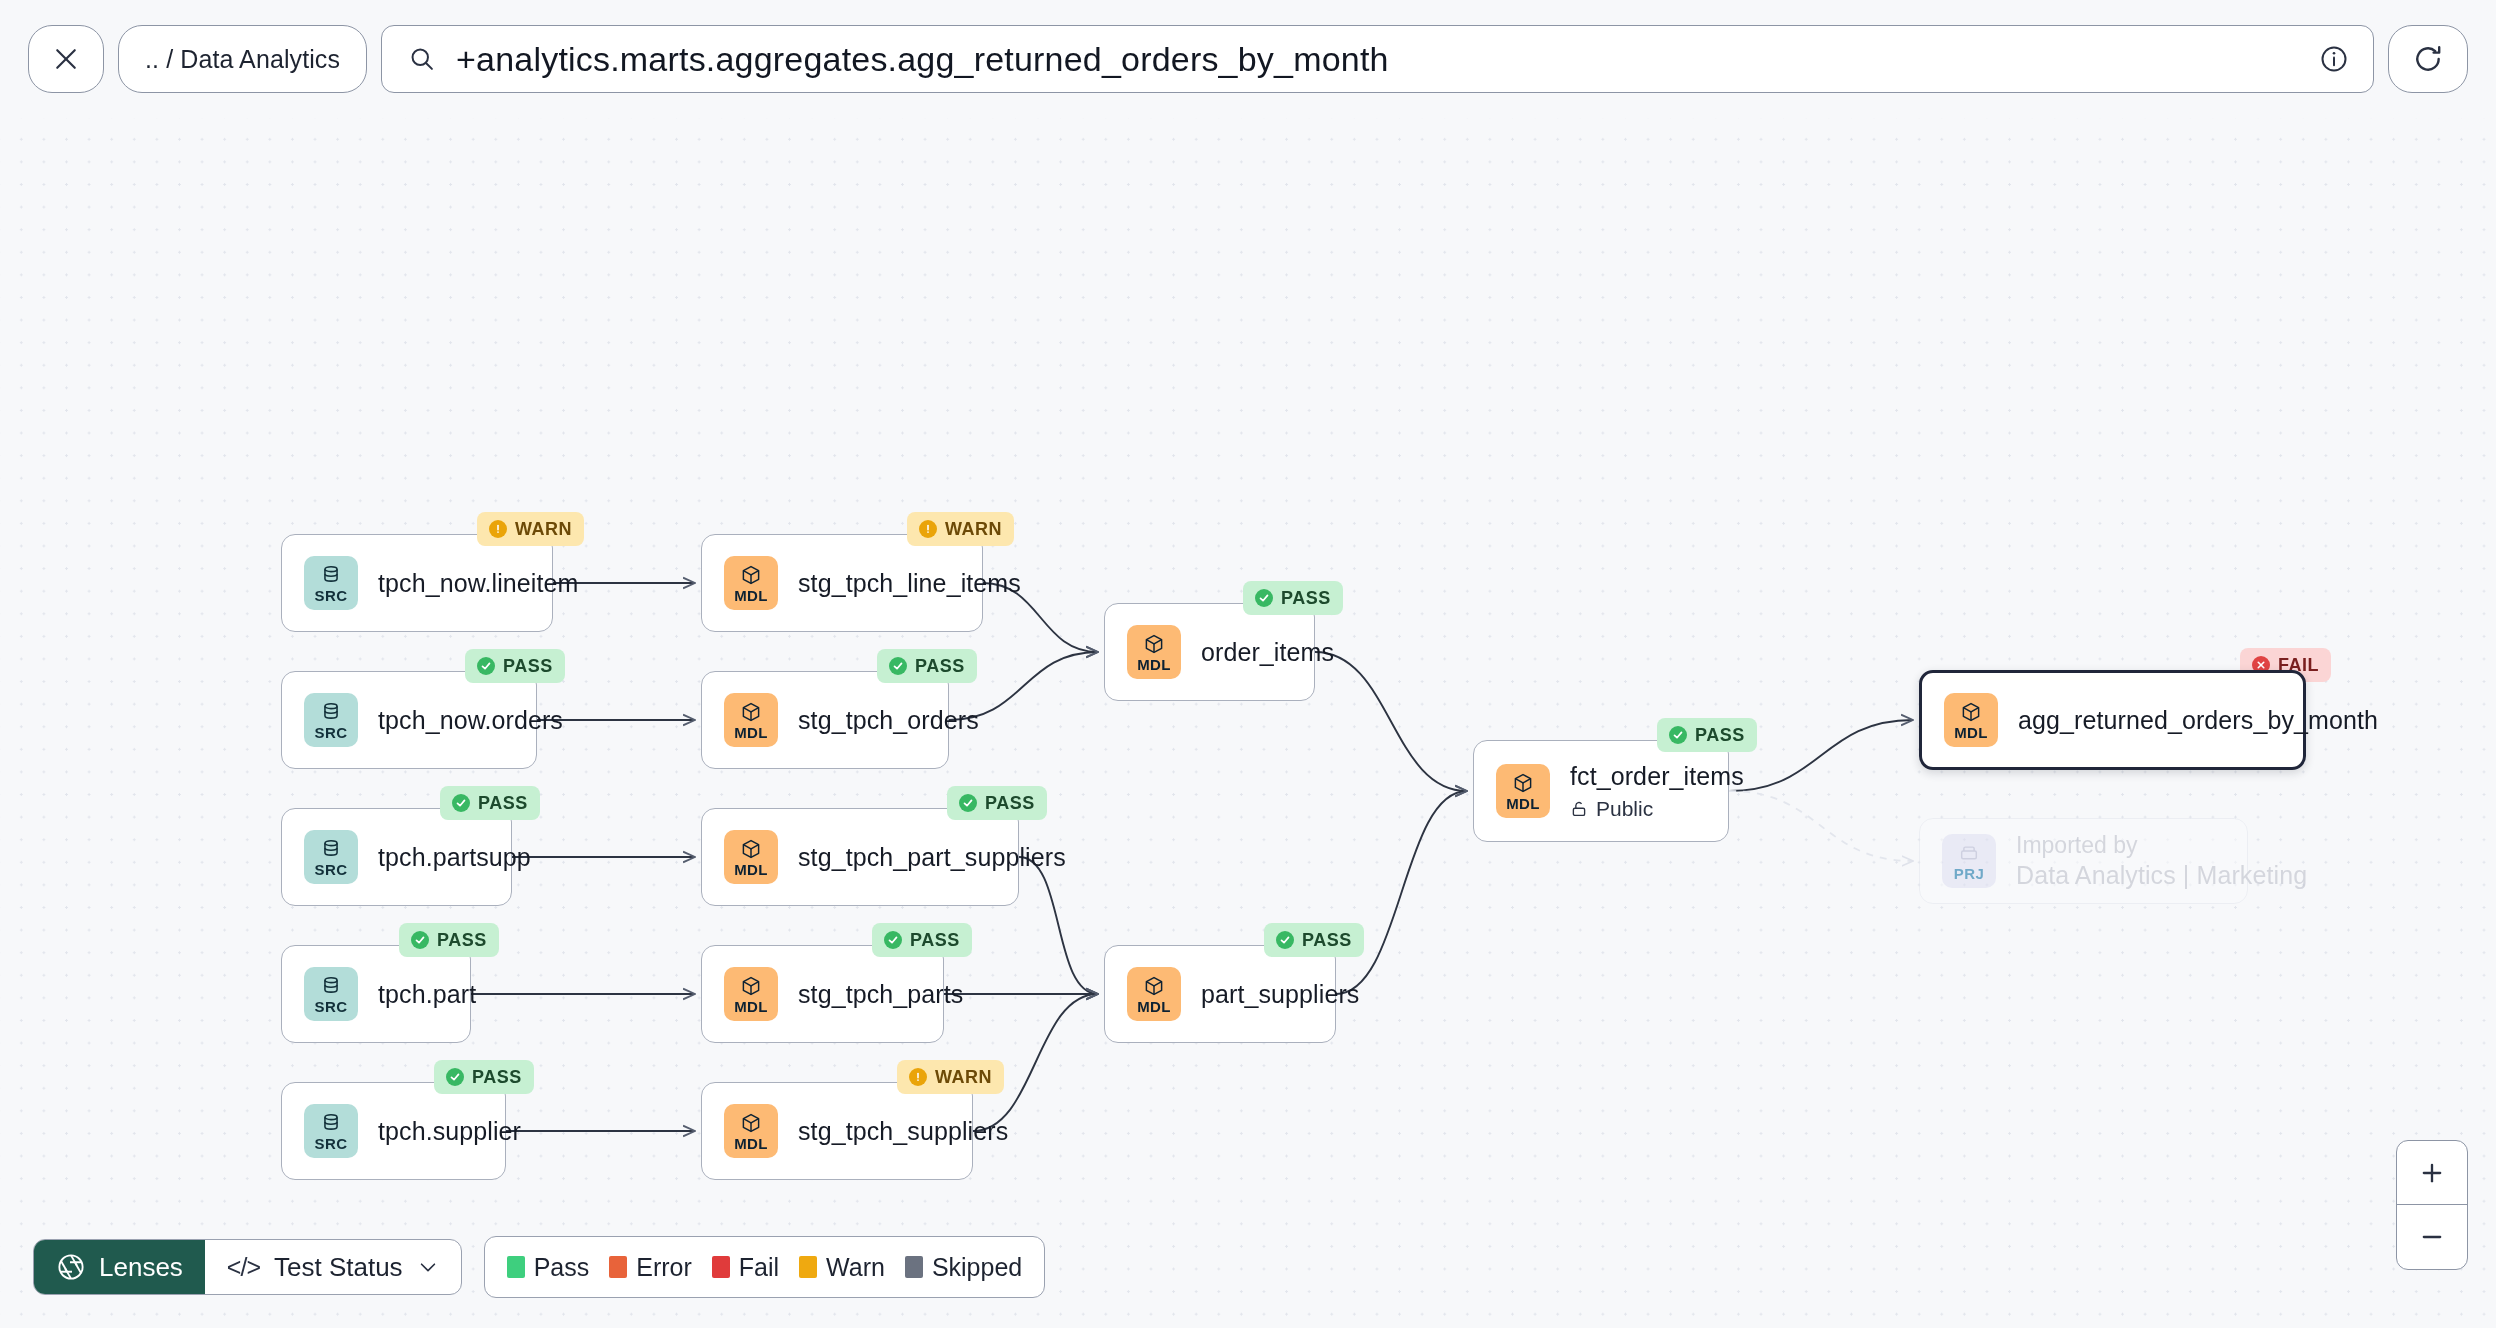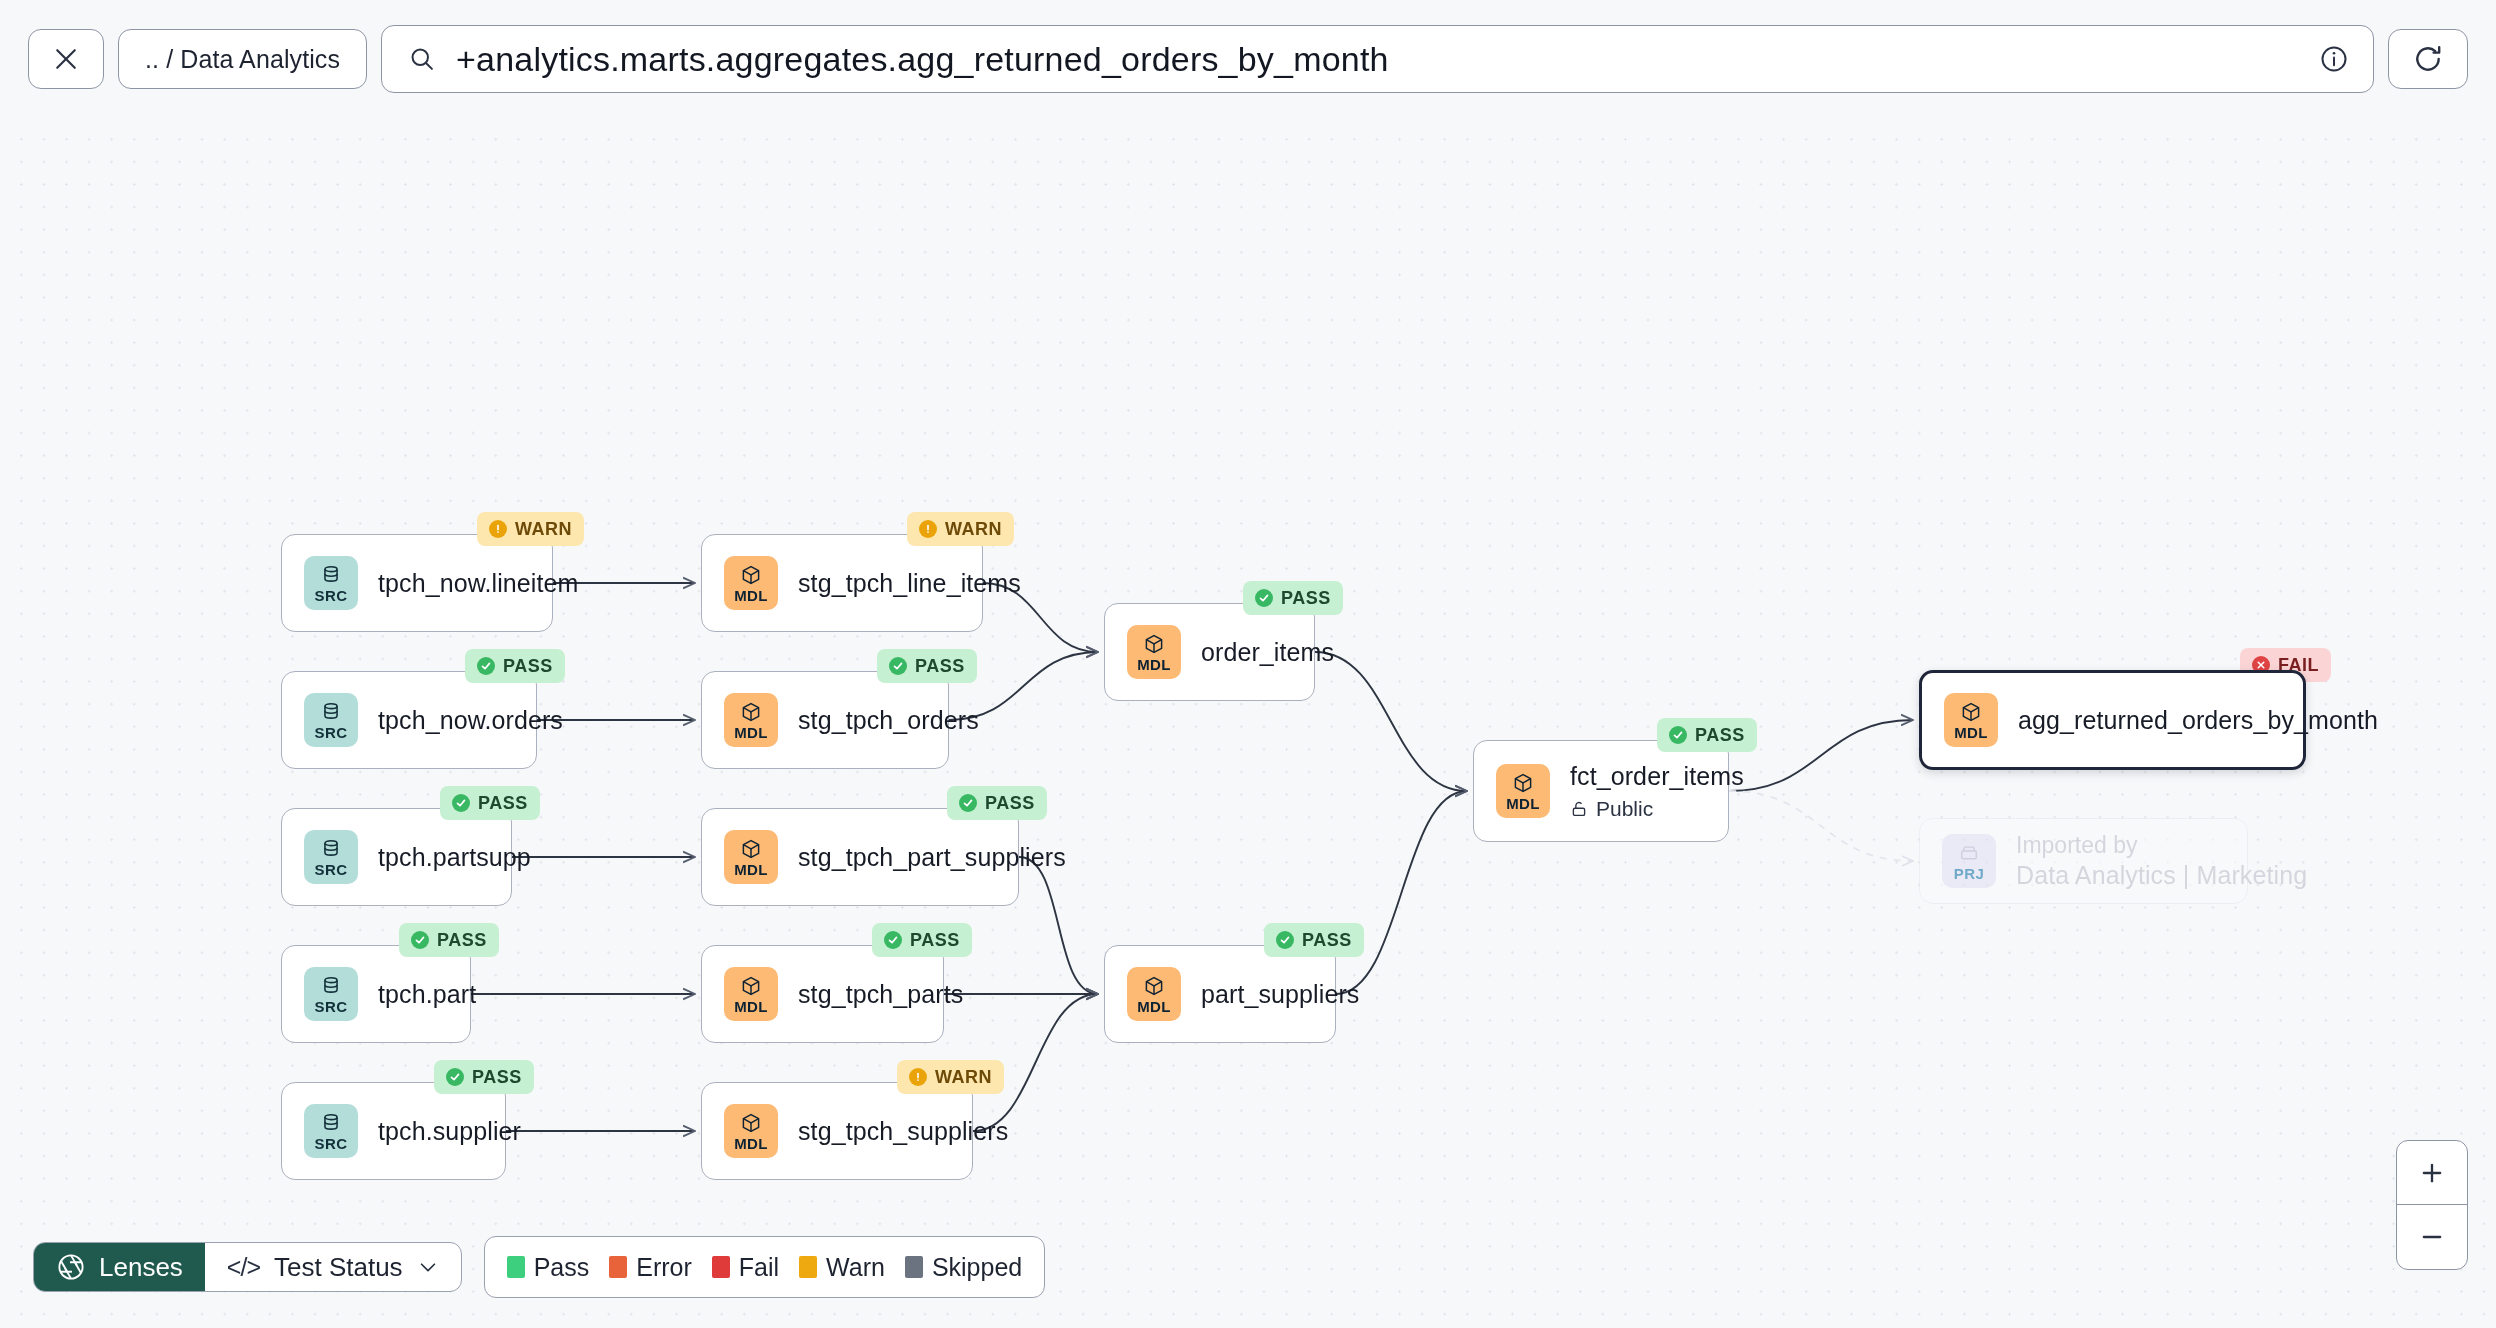--- a/index.html
+++ b/index.html
@@ -24,22 +24,22 @@
     width: 2496px; height: 118px;
     background: #f7f8fa;
     display: flex; align-items: center;
     padding: 0 28px;
     gap: 14px;
     z-index: 40;
   }
   .tb-btn {
     background: #ffffff;
     border: 1.6px solid #8d95a5;
-    border-radius: 13px;
-    height: 60px;
+    border-radius: 24px;
+    height: 68px;
     display: flex; align-items: center; justify-content: center;
     cursor: pointer;
     flex: 0 0 auto;
   }
   #close-btn { width: 76px; }
   #close-btn svg { width: 30px; height: 30px; }
   #breadcrumb-btn {
     padding: 0 26px;
     font-size: 25px;
     color: #1d2330;
@@ -160,21 +160,21 @@
 
   
   #bottombar {
     position: absolute;
     left: 33px; bottom: 30px;
     display: flex; align-items: center; gap: 22px;
     z-index: 40;
   }
   #lenses-group {
     display: flex; align-items: stretch;
-    height: 50px;
+    height: 56px;
     border-radius: 12px;
     border: 1.5px solid #9aa1b0;
     overflow: hidden;
     background: #fff;
   }
   #lenses-btn {
     background: #205a4e;
     color: #ffffff;
     display: flex; align-items: center; gap: 13px;
     padding: 0 22px;

